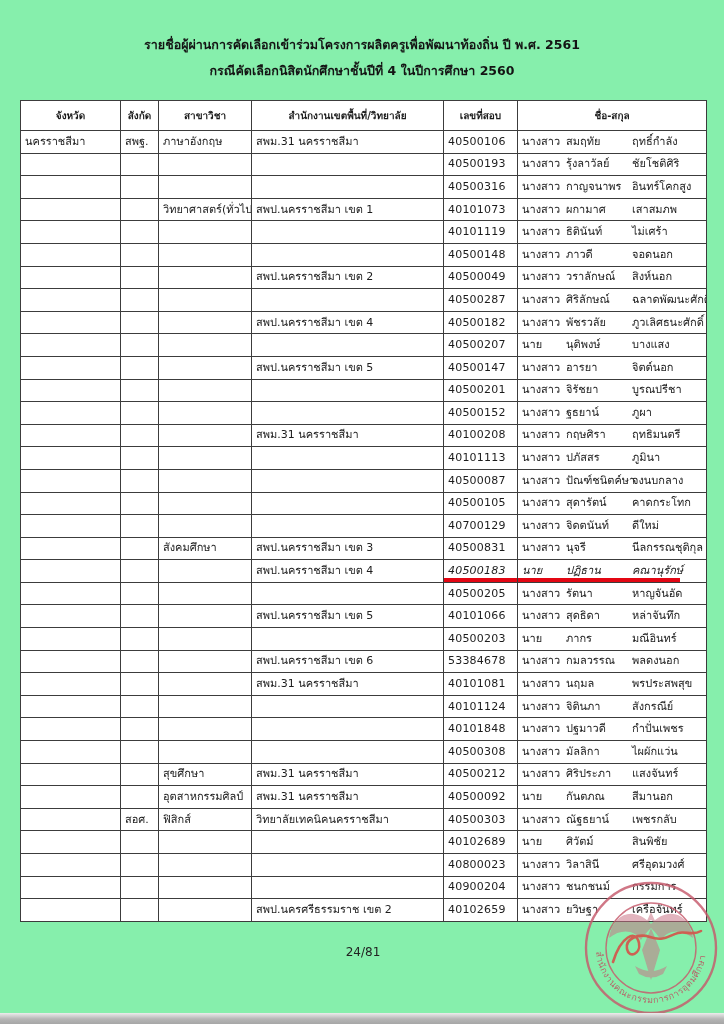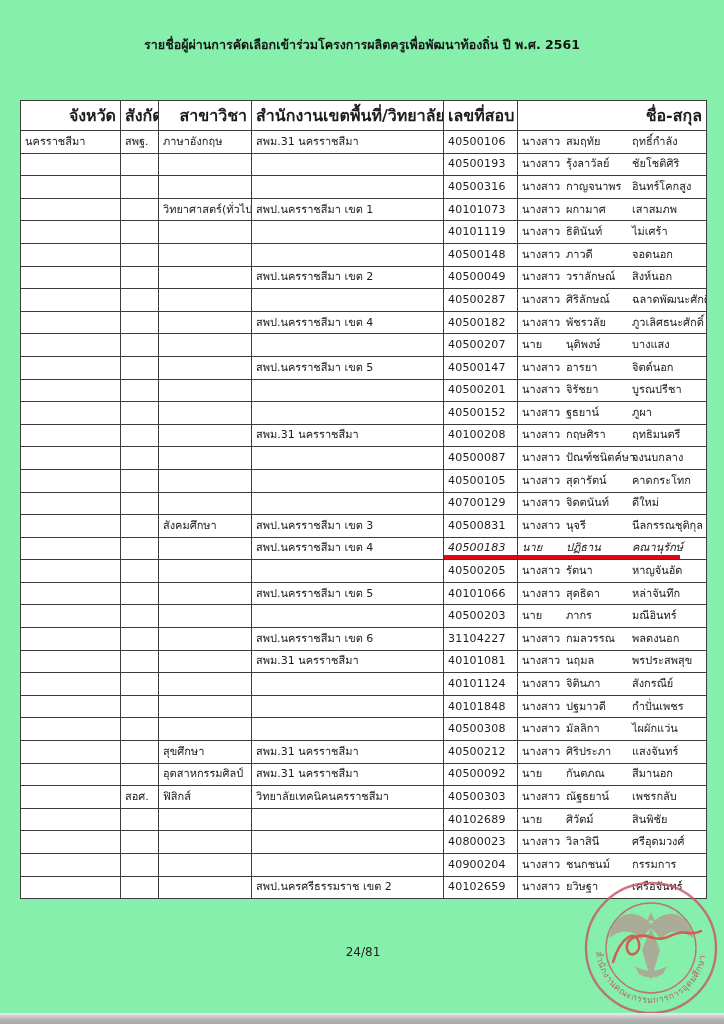--- a/index.html
+++ b/index.html
@@ -19,21 +19,21 @@
     position:absolute; top:100px; left:20px; width:686px;
     border-collapse:collapse; table-layout:fixed;
     background:#fff;
   }
   table.results th, table.results td {
     border:1px solid #3c3c3c;
     font-size:11px; line-height:1.1;
     padding:0 4px; overflow:hidden; white-space:nowrap;
     vertical-align:middle;
   }
-  table.results th { height:29px; text-align:right; font-weight:bold; font-size:16px; }
+  table.results th { height:29px; text-align:center; font-weight:bold; font-size:10px; }
   table.results td { height:21.6px; }
   td.c-exam { font-size:11px; letter-spacing:.2px; padding-left:3px; }
   td.c-name { padding-left:8px; }
   td.c-name .pt { display:inline-block; width:44px; }
   td.c-name .fn { display:inline-block; width:66px; }
   
   td.hl {
     background-image:linear-gradient(var(--hl,#e30613),var(--hl,#e30613));
     background-repeat:no-repeat; background-position:left bottom;
     background-size:100% 4px;
@@ -53,20 +53,21 @@
     background:linear-gradient(#ececec 0%, #b5b5b5 55%, #a6a6a6 100%);
   }
 </style>
 </head>
 <body>
 
 <div id="page" style="--hl: #e30613;">
 
   <div class="page-title">
     <div>รายชื่อผู้ผ่านการคัดเลือกเข้าร่วมโครงการผลิตครูเพื่อพัฒนาท้องถิ่น ปี พ.ศ. 2561</div>
+    <div>กรณีคัดเลือกนิสิตนักศึกษาชั้นปีที่ 4 ในปีการศึกษา 2560</div>
   </div>
 
   <table class="results">
     <colgroup>
       <col style="width:100px">
         <col style="width:38px">
         <col style="width:93px">
       <col style="width:192px">
         <col style="width:74px">
         <col style="width:189px">
@@ -192,20 +193,28 @@
           <td></td>
           <td>สพม.31 นครราชสีมา</td>
           <td class="c-exam">40100208</td>
           <td class="c-name"><span class="pt">นางสาว</span><span class="fn">กฤษศิรา</span><span class="ln">ฤทธิมนตรี</span></td>
         </tr>
         <tr>
           <td></td>
           <td></td>
           <td></td>
           <td></td>
+          <td class="c-exam">40101113</td>
+          <td class="c-name"><span class="pt">นางสาว</span><span class="fn">ปภัสสร</span><span class="ln">ภูมินา</span></td>
+        </tr>
+        <tr>
+          <td></td>
+          <td></td>
+          <td></td>
+          <td></td>
           <td class="c-exam">40500087</td>
           <td class="c-name"><span class="pt">นางสาว</span><span class="fn">ปัณฑ์ชนิตค์ษา</span><span class="ln">จงนบกลาง</span></td>
         </tr>
         <tr>
           <td></td>
           <td></td>
           <td></td>
           <td></td>
           <td class="c-exam">40500105</td>
           <td class="c-name"><span class="pt">นางสาว</span><span class="fn">สุดารัตน์</span><span class="ln">คาดกระโทก</span></td>
@@ -256,21 +265,21 @@
           <td></td>
           <td></td>
           <td class="c-exam">40500203</td>
           <td class="c-name"><span class="pt">นาย</span><span class="fn">ภากร</span><span class="ln">มณีอินทร์</span></td>
         </tr>
         <tr>
           <td></td>
           <td></td>
           <td></td>
           <td>สพป.นครราชสีมา เขต 6</td>
-          <td class="c-exam">31104227</td>
+          <td class="c-exam">53384678</td>
           <td class="c-name"><span class="pt">นางสาว</span><span class="fn">กมลวรรณ</span><span class="ln">พลดงนอก</span></td>
         </tr>
         <tr>
           <td></td>
           <td></td>
           <td></td>
           <td>สพม.31 นครราชสีมา</td>
           <td class="c-exam">40101081</td>
           <td class="c-name"><span class="pt">นางสาว</span><span class="fn">นฤมล</span><span class="ln">พรประสพสุข</span></td>
         </tr>

